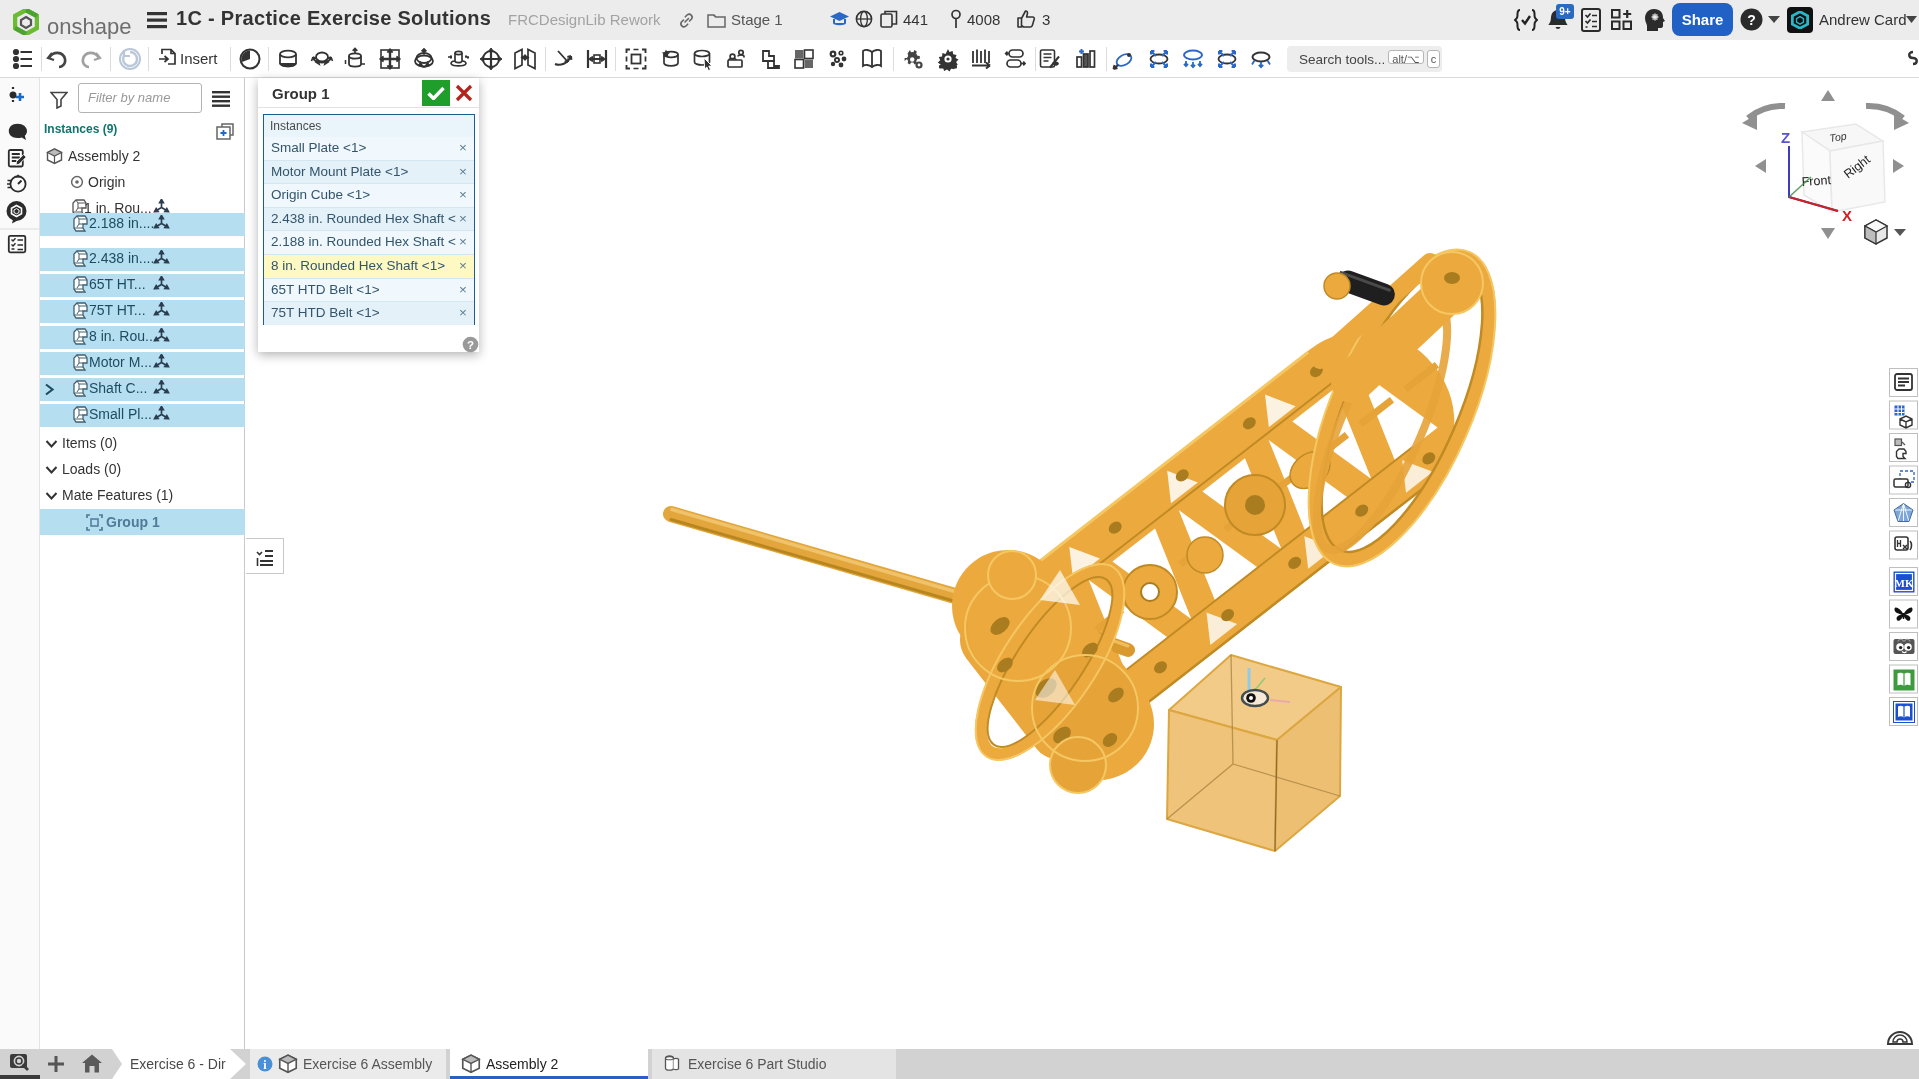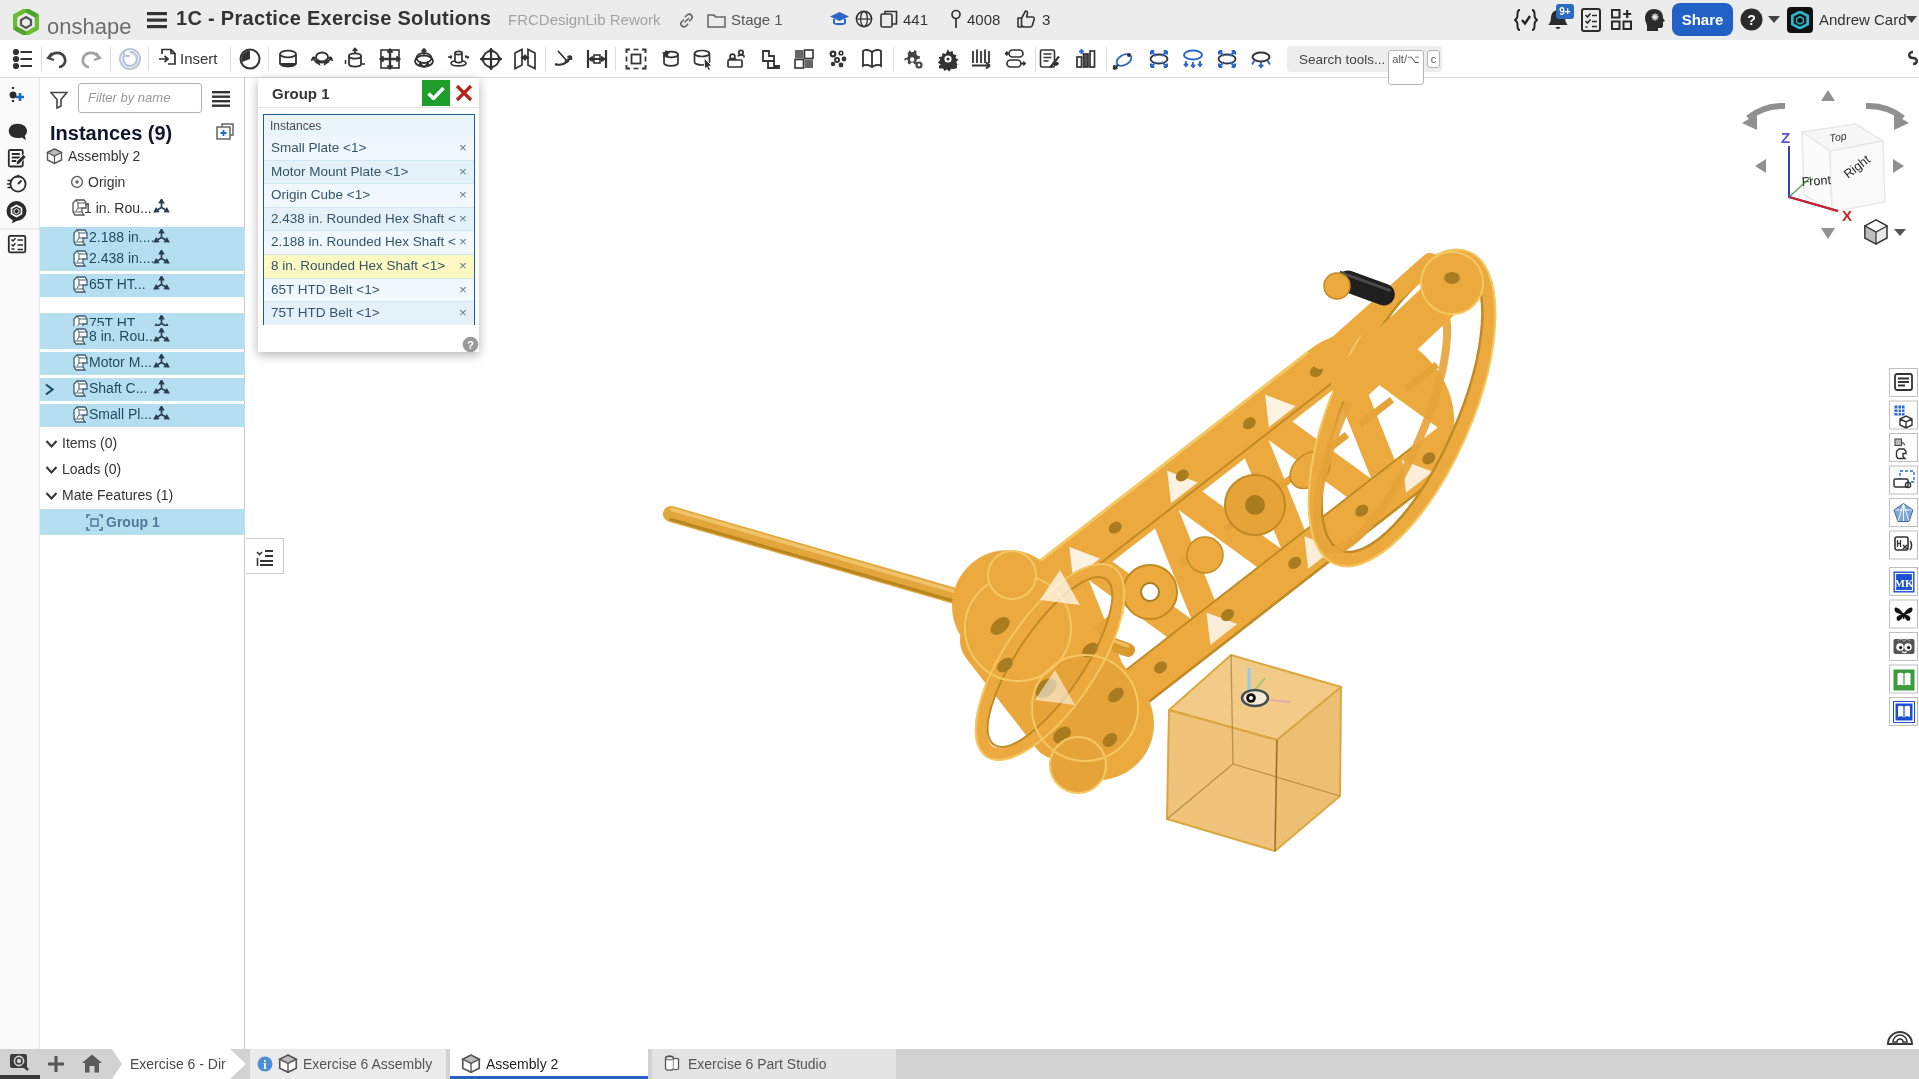--- a/index.html
+++ b/index.html
@@ -361,21 +361,21 @@
     <use href="#s-orbit" x="1112" y="8"></use>
     <use href="#s-xsect" x="1148" y="8"></use>
     <use href="#s-explode" x="1182" y="8"></use>
     <use href="#s-xsect" x="1216" y="8"></use>
     <use href="#s-eyeor" x="1250" y="8"></use>
     <use href="#s-partial-s" x="1908" y="10"></use>
   </svg>
   <div class="abs" style="left:180px;top:10px;font-size:15px;color:#333;">Insert</div>
   <div class="abs" style="left:1287px;top:6px;width:155px;height:26px;background:#ededed;border-radius:4px;">
     <span style="position:absolute;left:12px;top:6px;font-size:13.5px;color:#444;">Search tools...</span>
-    <span style="position:absolute;left:101px;top:4px;width:36px;height:35px;background:#fff;border:1px solid #b5b5b5;border-radius:3px;font-size:11px;color:#555;text-align:center;line-height:16px;">alt/⌥</span>
+    <span style="position:absolute;left:101px;top:4px;width:36px;height:14px;background:#fff;border:1px solid #b5b5b5;border-radius:3px;font-size:11px;color:#555;text-align:center;line-height:16px;">alt/⌥</span>
     <span style="position:absolute;left:140px;top:4px;width:13px;height:18px;background:#fff;border:1px solid #b5b5b5;border-radius:3px;font-size:11px;color:#555;text-align:center;line-height:16px;">c</span>
   </div>
 </div>
 
 <svg class="abs" style="left:0;top:0" width="1919" height="1079">
 <line x1="671" y1="514" x2="1000" y2="609" stroke="#e3a63c" stroke-width="16" stroke-linecap="round"></line>
 <line x1="672" y1="509.5" x2="998" y2="604" stroke="#f0c269" stroke-width="3.5" stroke-linecap="round"></line>
 <line x1="671" y1="519.5" x2="999" y2="614" stroke="#b8861f" stroke-width="3" stroke-linecap="round"></line>
 <g transform="rotate(-37.9 1055 662)">
 <rect x="1028" y="572" width="508" height="180" rx="88" fill="#ecaa3e"></rect>
@@ -528,21 +528,21 @@
     <span style="position:absolute;left:9px;top:6px;font-style:italic;color:#999;font-size:13px;">Filter by name</span>
   </div>
   <svg class="abs" style="left:172px;top:13px" width="18" height="16">
       <g fill="#333">
     <rect x="0" y="0" width="18" height="2.4"></rect>
         <rect x="0" y="4.5" width="18" height="2.4"></rect>
         <rect x="0" y="9" width="18" height="2.4"></rect>
         <rect x="0" y="13.5" width="18" height="2.4"></rect>
       </g>
   </svg>
-  <div class="abs" style="left:4px;top:44px;font-size:20px;font-weight:bold;color:#0f172a;margin-left:6px;">Instances (9)</div>
+  <div class="abs" style="left:4px;top:44px;font-size:12px;font-weight:bold;color:#0f766e;">Instances (9)</div>
   <svg class="abs" style="left:176px;top:45px" width="18" height="17" viewBox="0 0 18 17">
     <path d="M6 4 V1 H17 V12 H14" fill="none" stroke="#666" stroke-width="1.5"></path>
     <rect x="1" y="4" width="13" height="12" fill="none" stroke="#666" stroke-width="1.5"></rect>
     <path d="M7.5 7 v6 M4.5 10 h6" stroke="#1a69c7" stroke-width="1.8"></path>
   </svg>
 
   <div class="trow" style="top:66px;">
     <svg class="abs" style="left:6px;top:4px" width="17" height="17" viewBox="0 0 17 17">
       <polygon points="8.5,1 15.5,4.5 15.5,12 8.5,15.5 1.5,12 1.5,4.5" fill="#fff" stroke="#555" stroke-width="1.4"></polygon>
       <polygon points="8.5,1 15.5,4.5 8.5,8 1.5,4.5" fill="#bbb" stroke="#555" stroke-width="1.2"></polygon>
@@ -565,21 +565,21 @@
     <span class="ttext" style="left:44px;">1 in. Rou...</span>
     <svg class="abs" style="left:113px;top:3px" width="17" height="17" viewBox="0 0 17 17">
       <g stroke="#2b3e50" stroke-width="1.7" fill="#2b3e50">
           <path d="M8.5 8.5 V2.5 M8.5 8.5 L3.3 11.5 M8.5 8.5 L13.7 11.5" fill="none"></path>
       <polygon points="8.5,0.5 6.7,3.6 10.3,3.6"></polygon>
           <polygon points="1.6,12.6 5.1,12.4 3.2,9.6"></polygon>
           <polygon points="15.4,12.6 11.9,12.4 13.8,9.6"></polygon>
         </g>
     </svg>
   </div>
-  <div class="trow hl" style="top:149px;padding-left:12px;">
+  <div class="trow hl" style="top:135px;padding-left:12px;">
     <svg class="abs" style="left:33px;top:2px" width="15" height="17" viewBox="0 0 15 17">
       <path d="M4 1 L12 1 L14 4 L14 9 L10 9 L10 13 L12 16 L3 16 L1 13 L1 4 Z" fill="#fff" stroke="#41606f" stroke-width="1.3"></path>
       <path d="M4 1 L6 4 L14 4 M6 4 L6 9 L10 9 M6 9 L4 12 M1 13 L10 13" fill="none" stroke="#41606f" stroke-width="1"></path>
     </svg>
     <span class="ttext" style="left:49px;top:2px;">2.188 in....</span>
     <svg class="abs" style="left:113px;top:2px" width="17" height="17" viewBox="0 0 17 17">
       <g stroke="#2b3e50" stroke-width="1.7" fill="#2b3e50">
           <path d="M8.5 8.5 V2.5 M8.5 8.5 L3.3 11.5 M8.5 8.5 L13.7 11.5" fill="none"></path>
       <polygon points="8.5,0.5 6.7,3.6 10.3,3.6"></polygon>
           <polygon points="1.6,12.6 5.1,12.4 3.2,9.6"></polygon>
@@ -610,21 +610,21 @@
     <span class="ttext" style="left:49px;top:2px;">65T HT...</span>
     <svg class="abs" style="left:113px;top:2px" width="17" height="17" viewBox="0 0 17 17">
       <g stroke="#2b3e50" stroke-width="1.7" fill="#2b3e50">
           <path d="M8.5 8.5 V2.5 M8.5 8.5 L3.3 11.5 M8.5 8.5 L13.7 11.5" fill="none"></path>
       <polygon points="8.5,0.5 6.7,3.6 10.3,3.6"></polygon>
           <polygon points="1.6,12.6 5.1,12.4 3.2,9.6"></polygon>
           <polygon points="15.4,12.6 11.9,12.4 13.8,9.6"></polygon>
         </g>
     </svg>
   </div>
-  <div class="trow hl" style="top:222px;margin-top:13px;">
+  <div class="trow hl" style="top:222px;">
     <svg class="abs" style="left:33px;top:2px" width="15" height="17" viewBox="0 0 15 17">
       <path d="M4 1 L12 1 L14 4 L14 9 L10 9 L10 13 L12 16 L3 16 L1 13 L1 4 Z" fill="#fff" stroke="#41606f" stroke-width="1.3"></path>
       <path d="M4 1 L6 4 L14 4 M6 4 L6 9 L10 9 M6 9 L4 12 M1 13 L10 13" fill="none" stroke="#41606f" stroke-width="1"></path>
     </svg>
     <span class="ttext" style="left:49px;top:2px;">75T HT...</span>
     <svg class="abs" style="left:113px;top:2px" width="17" height="17" viewBox="0 0 17 17">
       <g stroke="#2b3e50" stroke-width="1.7" fill="#2b3e50">
           <path d="M8.5 8.5 V2.5 M8.5 8.5 L3.3 11.5 M8.5 8.5 L13.7 11.5" fill="none"></path>
       <polygon points="8.5,0.5 6.7,3.6 10.3,3.6"></polygon>
           <polygon points="1.6,12.6 5.1,12.4 3.2,9.6"></polygon>

